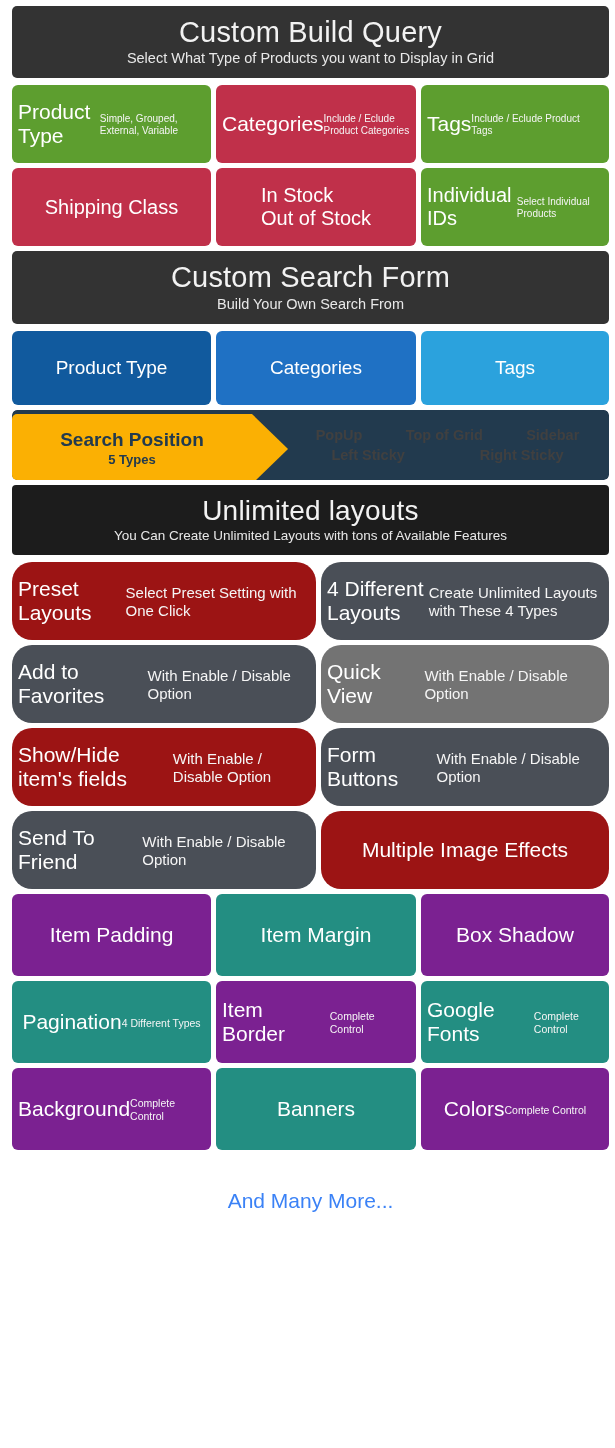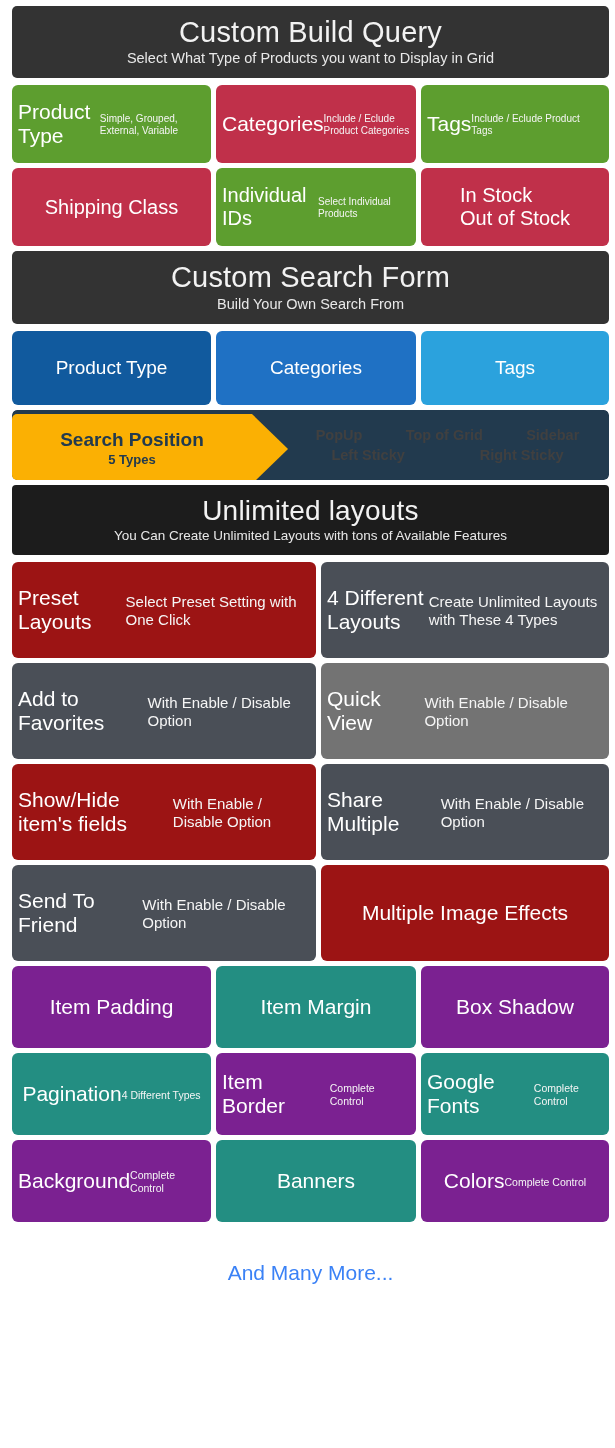--- a/index.html
+++ b/index.html
@@ -155,21 +155,21 @@
   }
   .sp-line span {
     color: #404040;
     font-size: 14.5px;
     font-weight: bold;
     white-space: nowrap;
   }
 
   
   .feat-row { display: flex; gap: 5px; margin-bottom: 5px; }
-  .feat-row .card { height: 96px; }
+  .feat-row .card { height: 78px; border-radius: 20px; }
   .feat-row .card.left  { flex: 0 0 304px; }
   .feat-row .card.right { flex: 1 1 auto; }
   .feat-row .card .c-title { font-size: 21px; }
   .feat-row .card .c-sub { font-size: 15px; }
 
   
   .tile-row { display: flex; gap: 5px; margin-bottom: 5px; }
   .tile-row .card { height: 82px; }
   .tile-row .card:nth-child(1) { flex: 0 0 199px; }
   .tile-row .card:nth-child(2) { flex: 0 0 200px; }
@@ -208,26 +208,26 @@
     <div class="card" style="background: rgb(93, 158, 47);">
       <div class="c-title">Tags</div>
       <div class="c-sub">Include / Eclude Product Tags</div>
     </div>
   </div>
 
   <div class="row query-row two-line">
     <div class="card" style="background: rgb(192, 48, 74);">
       <div class="c-title">Shipping Class</div>
     </div>
+    <div class="card" style="background: rgb(192, 48, 74);">
+      <div class="c-title ml">In Stock<br>Out of Stock</div>
+    </div>
     <div class="card" style="background: rgb(93, 158, 47);">
       <div class="c-title">Individual IDs</div>
       <div class="c-sub">Select Individual Products</div>
-    </div>
-    <div class="card" style="background: rgb(192, 48, 74);">
-      <div class="c-title ml">In Stock<br>Out of Stock</div>
     </div>
   </div>
 
   <div class="banner dark">
     <div class="b-title">Custom Search Form</div>
     <div class="b-sub">Build Your Own Search From</div>
   </div>
 
 
   <div class="row sf-small">
@@ -287,21 +287,21 @@
       <div class="c-sub">With Enable / Disable Option</div>
     </div>
   </div>
 
   <div class="feat-row">
     <div class="card left" style="background: rgb(156, 20, 20);">
       <div class="c-title">Show/Hide item's fields</div>
       <div class="c-sub">With Enable / Disable Option</div>
     </div>
     <div class="card right" style="background: rgb(74, 79, 87);">
-      <div class="c-title">Share Multiple</div>
+      <div class="c-title">Form Buttons</div>
       <div class="c-sub">With Enable / Disable Option</div>
     </div>
   </div>
 
   <div class="feat-row">
     <div class="card left" style="background: rgb(74, 79, 87);">
       <div class="c-title">Send To Friend</div>
       <div class="c-sub">With Enable / Disable Option</div>
     </div>
     <div class="card right" style="background: rgb(156, 20, 20);">

